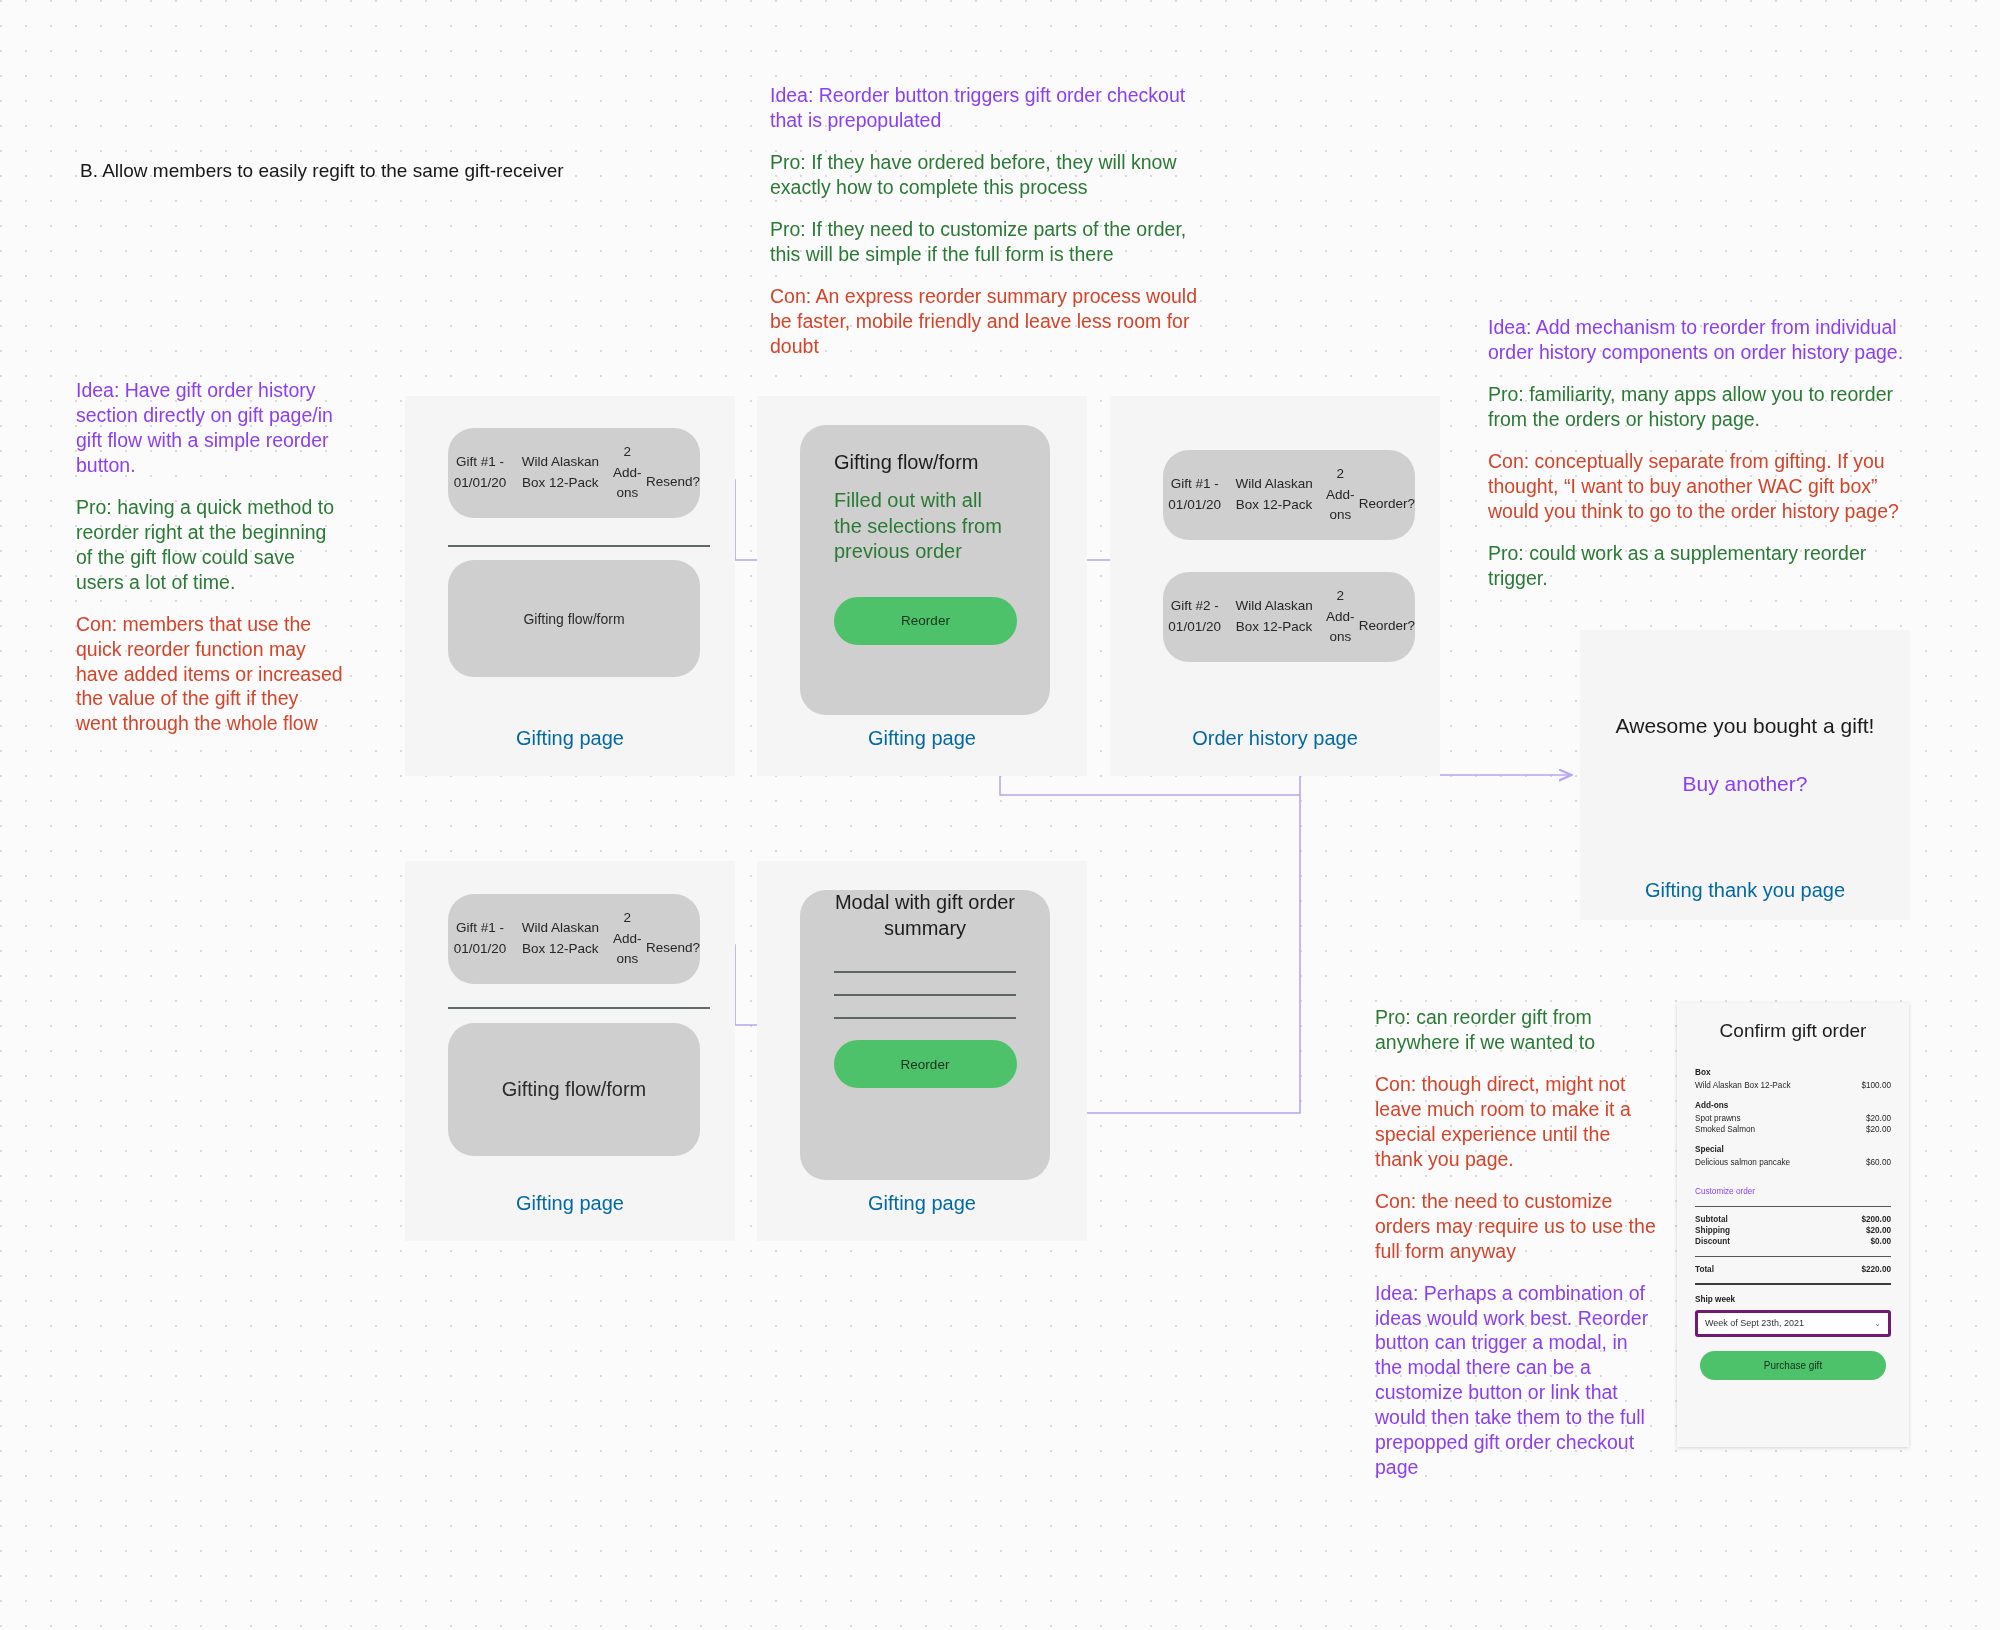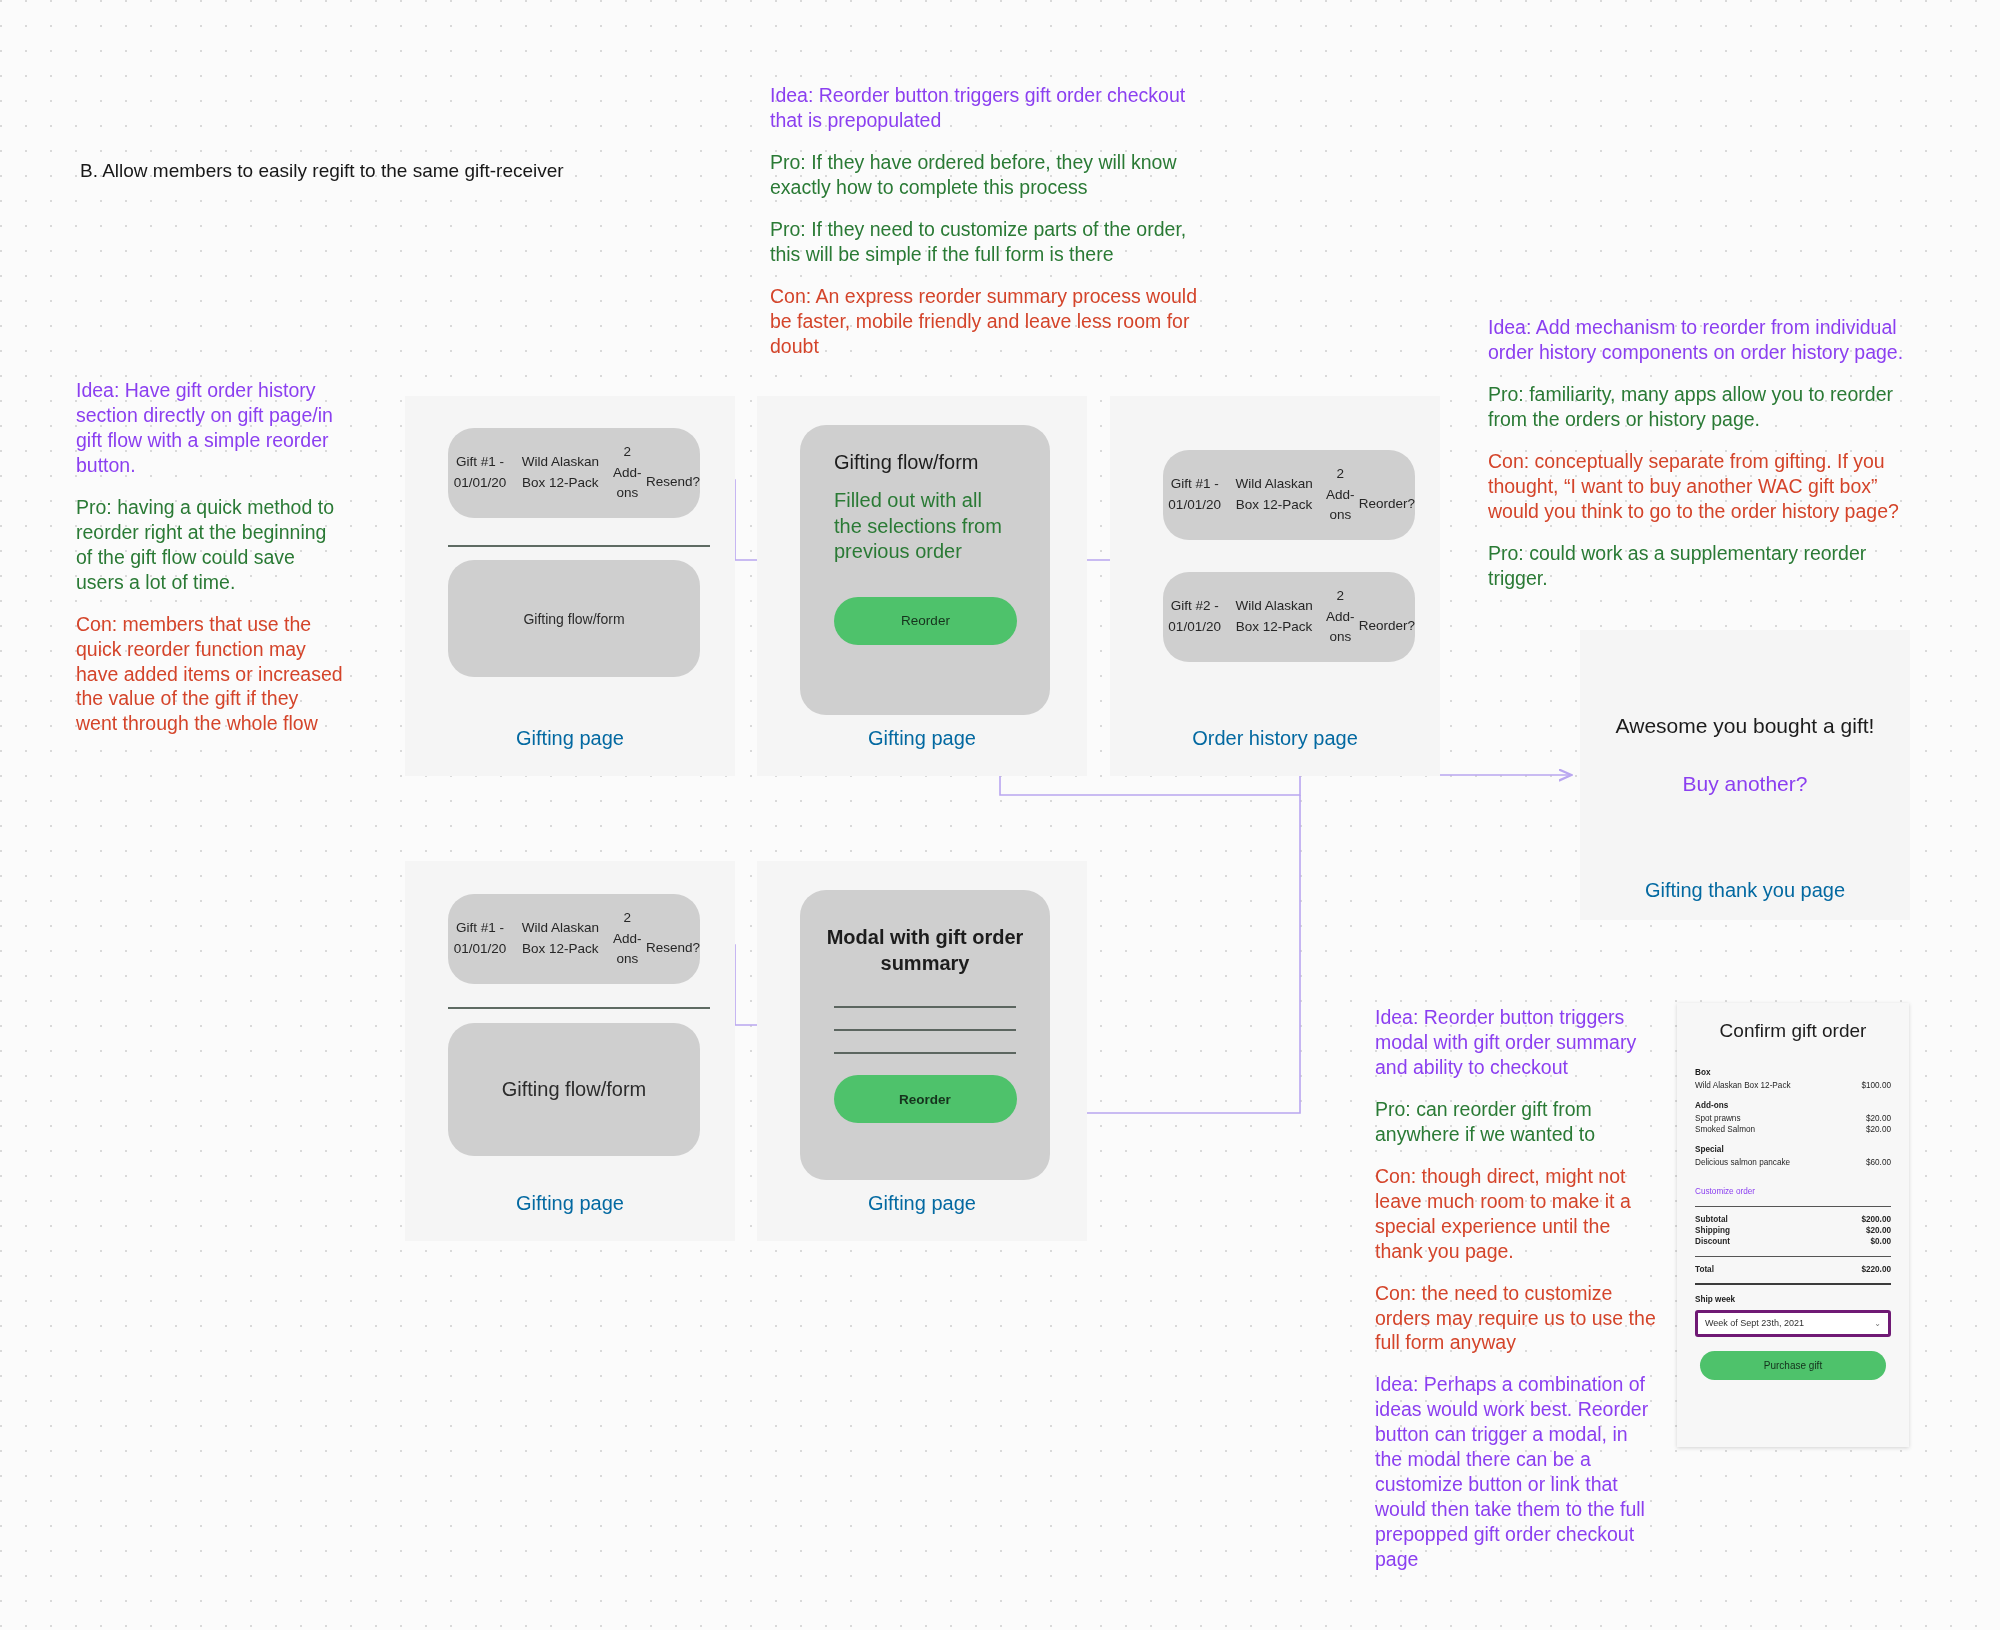--- a/index.html
+++ b/index.html
@@ -93,21 +93,21 @@
 
   
   #card-e1{left:448px;top:894px;width:252px;height:90px;}
   #div-e{left:448px;top:1007px;width:262px;}
   #card-e2{left:448px;top:1023px;width:252px;height:133px;}
   #card-e2 .big{font-size:20px;color:#2c2c2c;}
 
   
   #card-f{
     left:800px;top:890px;width:250px;height:290px;border-radius:26px;background:#cfcfcf;
-    box-sizing:border-box;padding-top:35px;font-weight:bold;
+    box-sizing:border-box;
   }
   #card-f .f-title{font-size:20px;line-height:1.28;color:#1d1d1d;text-align:center;margin:0 22px 30px 22px;}
   .mod-line{height:2px;background:#5c6660;margin:0 auto 21px auto;width:182px;}
   #btn-f{margin:2px auto 0 auto;width:183px;height:48px;}
 
   
   #phone{
     left:1677px;top:1003px;width:232px;height:444px;background:#f7f7f7;
     box-shadow:0 1px 4px rgba(0,0,0,.16);
   }
@@ -153,21 +153,20 @@
     <p class="pro">Pro: If they need to customize parts of the order, this will be simple if the full form is there</p>
     <p class="con">Con: An express reorder summary process would be faster, mobile friendly and leave less room for doubt</p>
   </div>
 <div class="abs note" id="note-right">
     <p class="idea">Idea: Add mechanism to reorder from individual order history components on order history page.</p>
     <p class="pro">Pro: familiarity, many apps allow you to reorder from the orders or history page.</p>
     <p class="con">Con: conceptually separate from gifting. If you thought, “I want to buy another WAC gift box” would you think to go to the order history page?</p>
     <p class="pro">Pro: could work as a supplementary reorder trigger.</p>
   </div>
 <div class="abs note" id="note-bottomright">
-    <p class="idea">Idea: Reorder button triggers modal with gift order summary and ability to checkout</p>
     <p class="pro">Pro: can reorder gift from anywhere if we wanted to</p>
     <p class="con">Con: though direct, might not leave much room to make it a special experience until the thank you page.</p>
     <p class="con">Con: the need to customize orders may require us to use the full form anyway</p>
     <p class="idea">Idea: Perhaps a combination of ideas would work best. Reorder button can trigger a modal, in the modal there can be a customize button or link that would then take them to the full prepopped gift order checkout page</p>
   </div>
 
 <svg id="wires">
   <defs>
     <marker id="ah" markerWidth="9" markerHeight="9" refX="7" refY="3.5" orient="auto">
       <path d="M0,0 L8,3.5 L0,7" fill="none" stroke="#b9a6f0" stroke-width="1.4"></path>

